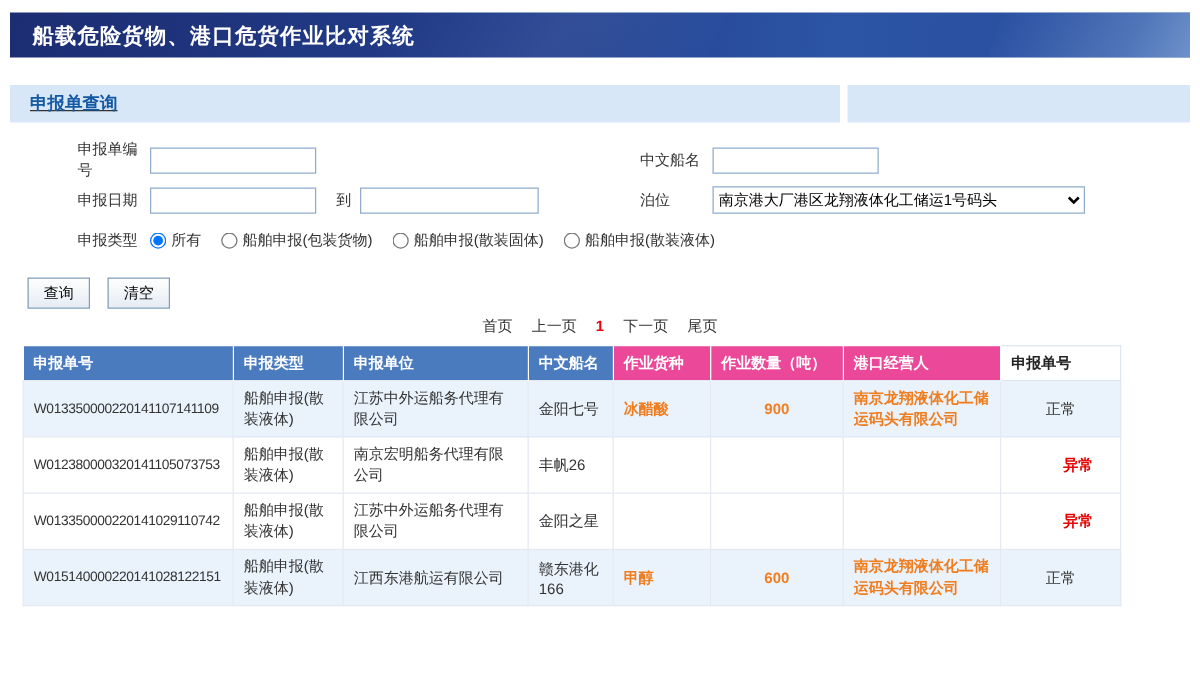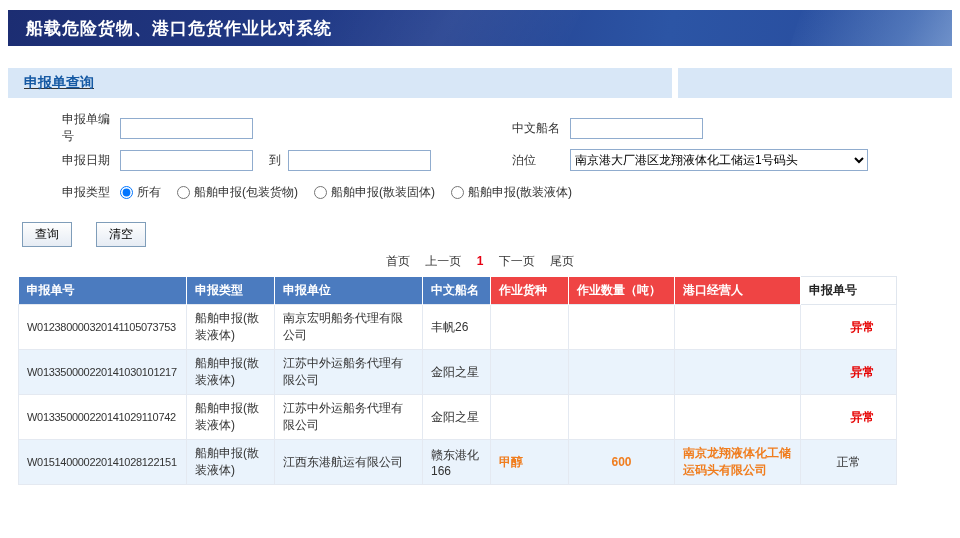--- a/index.html
+++ b/index.html
@@ -45,36 +45,36 @@
   .form-row { position:relative; height:32px; display:flex; align-items:center;margin-left:40px; }
   .lbl { width:58px; flex:0 0 58px; }
   .txt { width:133px; height:21px; border:1px solid #90acce; padding:0 3px; font-size:12px; }
   .txt.date2 { width:143px; }
   .to-word { margin:0 7px 0 16px; }
   .group2 { position:absolute; left:450px; top:0; height:32px; display:flex; align-items:center; }
   .sel { width:298px; height:22px; border:1px solid #90acce; font-size:12px; background:#fff; }
   .radio-row label { display:inline-flex; align-items:center; gap:4px; margin-right:16px; cursor:pointer; }
   .radio-row input { margin:0; }
 
-  .actions { padding:14px 14px 4px 14px; display:flex; gap:24px;align-items:center; }
+  .actions { padding:14px 14px 4px 14px; display:flex; gap:14px;align-items:center; }
   .btn {
     font-size:12px; padding:3px 12px; border:1px solid #7f9db9;
     background:linear-gradient(#fefefe,#e6ecf4); cursor:pointer;
   }
 
   
   .pagination { text-align:center; margin:2px 0 6px 0; }
   .pagination a { color:#333; text-decoration:none; margin:0 6px; cursor:pointer; }
   .page-current { color:#e60012; font-weight:bold; margin:0 6px; }
 
   
   table { width:878px; margin-left:10px; border-collapse:collapse; table-layout:fixed; font-size:12px; }
   th { height:28px; font-weight:bold; text-align:left; padding:0 8px; overflow:hidden; white-space:nowrap; }
   th.blue   { background:#4b7bbf; color:#fff; border-right:1px solid rgba(255,255,255,.35); }
-  th.orange { background:#ef4444; color:#fff; border-right:1px solid rgba(255,255,255,.35); }
+  th.orange { background:#ec4899; color:#fff; border-right:1px solid rgba(255,255,255,.35); }
   th.plain  { background:#fff; color:#222; border:1px solid #e0e6ee; }
   td { padding:4px 8px; border:1px solid #e4e9f1; height:45px; vertical-align:middle; word-break:break-all; }
   tr.alt { background:#eaf3fc; }
   .c-no { font-size:11px; letter-spacing:-0.3px; white-space:nowrap; overflow:hidden; }
   .orange-text { color:#f07d1e; font-weight:bold; }
   .c-qty { text-align:center; }
   .c-result { text-align:center; }
   .abnormal { color:#e60000; font-weight:bold;padding-left:36px; }
 </style>
 </head>
@@ -168,35 +168,35 @@
         <th class="blue">申报类型</th>
         <th class="blue">申报单位</th>
         <th class="blue">中文船名</th>
         <th class="orange">作业货种</th>
         <th class="orange">作业数量（吨）</th>
         <th class="orange">港口经营人</th>
         <th class="plain">申报单号</th>
       </tr>
     </thead>
     <tbody>
+      <tr class="alt">
+        <td class="c-no">W013350000220141107141109</td>
+        <td>船舶申报(散装液体)</td>
+        <td>江苏中外运船务代理有限公司</td>
+        <td>金阳七号</td>
+        <td class="orange-text">冰醋酸</td>
+        <td class="orange-text c-qty">900</td>
+        <td class="orange-text">南京龙翔液体化工储运码头有限公司</td>
+        <td class="c-result">正常</td>
+      </tr>
       <tr>
         <td class="c-no">W012380000320141105073753</td>
         <td>船舶申报(散装液体)</td>
         <td>南京宏明船务代理有限公司</td>
         <td>丰帆26</td>
-        <td class="orange-text"></td>
-        <td class="orange-text c-qty"></td>
-        <td class="orange-text"></td>
-        <td class="c-result abnormal">异常</td>
-      </tr>
-      <tr class="alt">
-        <td class="c-no">W013350000220141030101217</td>
-        <td>船舶申报(散装液体)</td>
-        <td>江苏中外运船务代理有限公司</td>
-        <td>金阳之星</td>
         <td class="orange-text"></td>
         <td class="orange-text c-qty"></td>
         <td class="orange-text"></td>
         <td class="c-result abnormal">异常</td>
       </tr>
       <tr>
         <td class="c-no">W013350000220141029110742</td>
         <td>船舶申报(散装液体)</td>
         <td>江苏中外运船务代理有限公司</td>
         <td>金阳之星</td>

